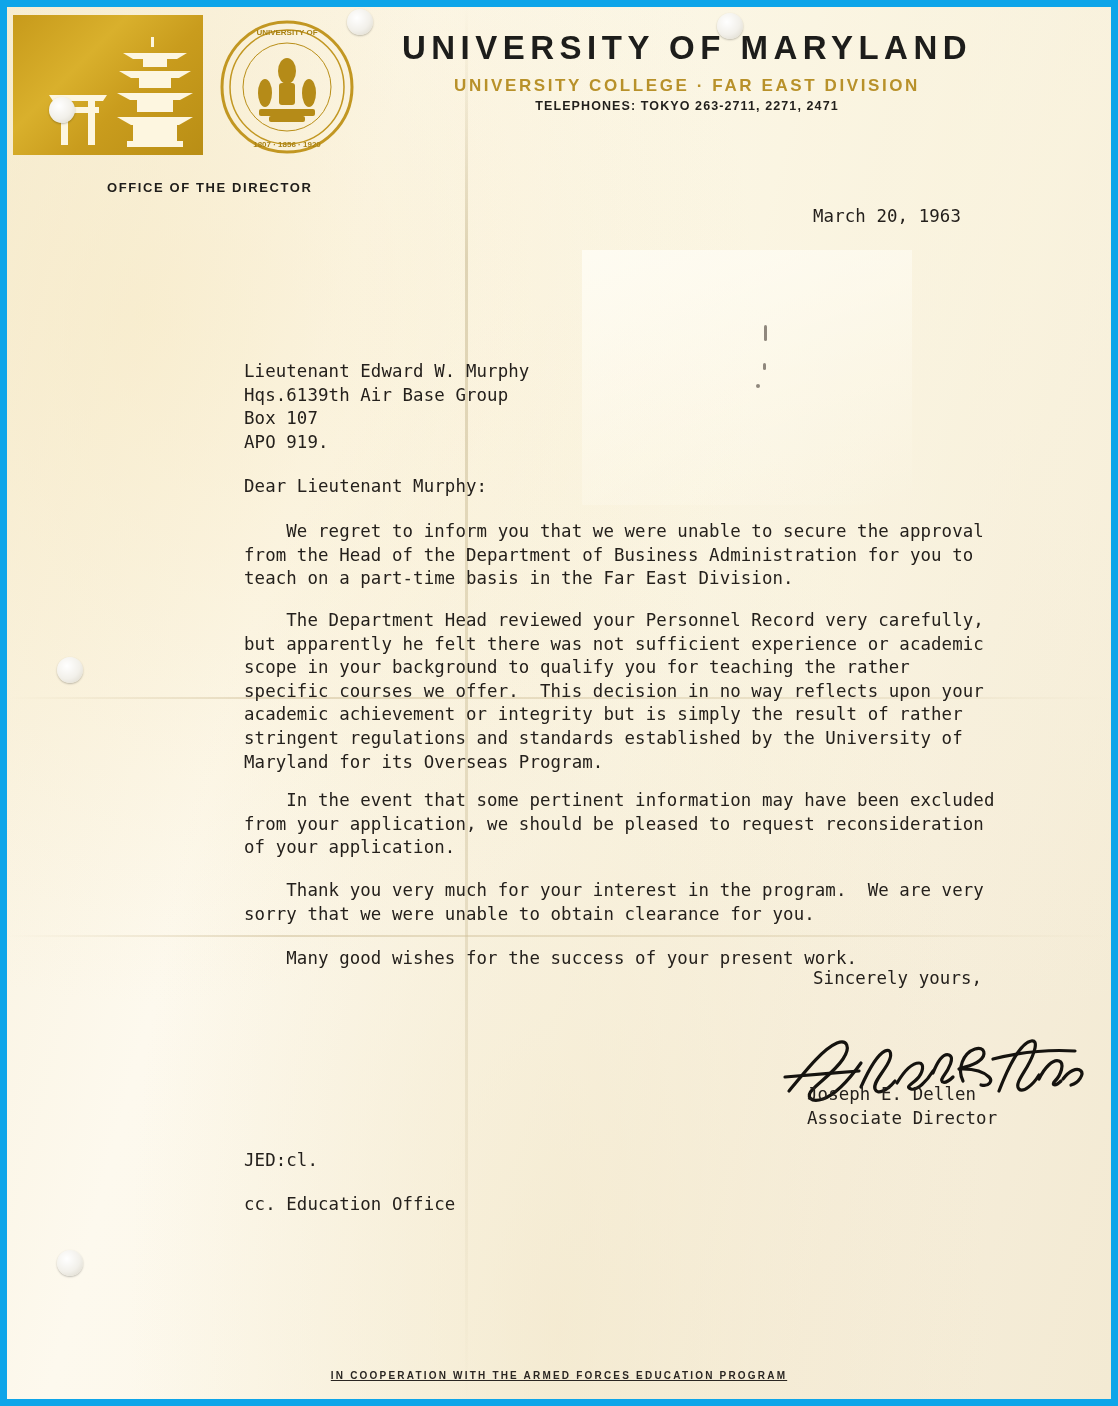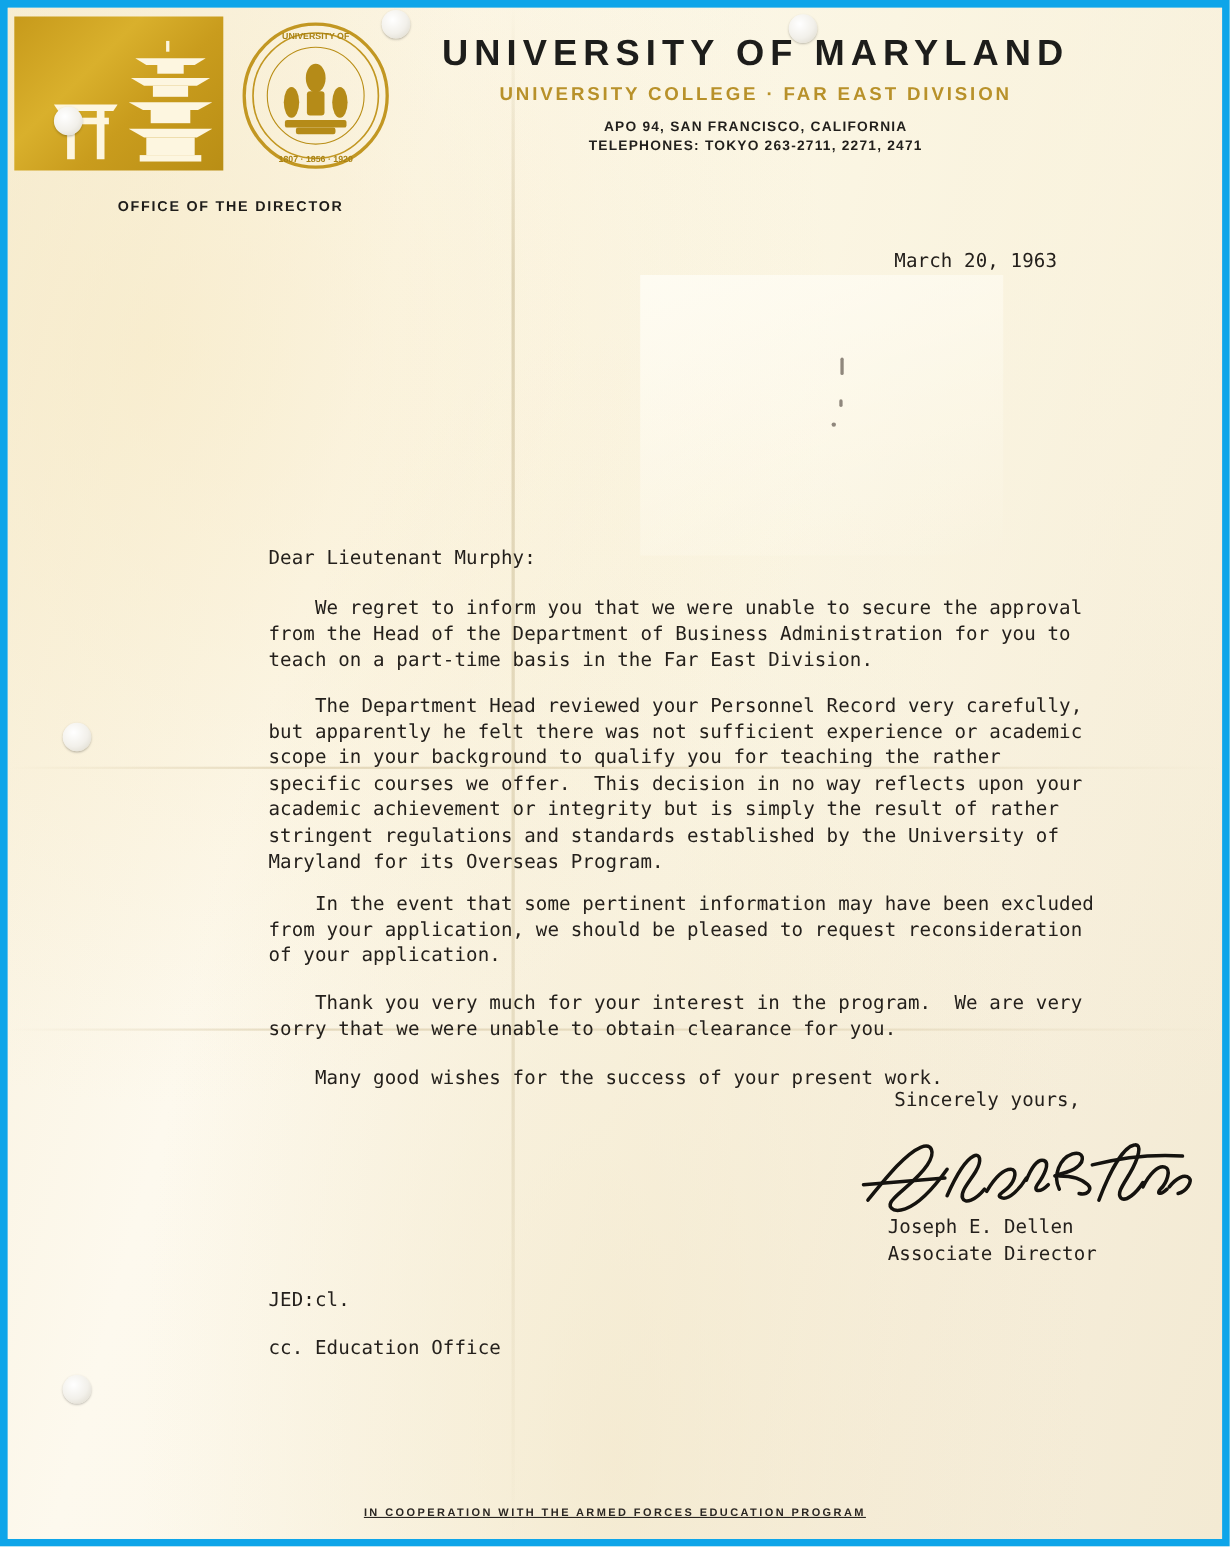--- a/index.html
+++ b/index.html
@@ -130,21 +130,20 @@
     color: #1f1d1a;
   }
   
   .typed {
     font-family: "DejaVu Sans Mono", "Liberation Mono", monospace;
     color: #24201c;
     font-size: 17.4px;
     line-height: 23.6px;
     letter-spacing: 0.1px;
     white-space: pre-wrap;
-    margin-top: 22px;
   }
   .date {
     position: absolute;
     left: 806px;
     top: 198px;
   }
   .recipient {
     position: absolute;
     left: 237px;
     top: 353px;
@@ -270,33 +269,36 @@
       </g>
       <g fill="#a98214" font-family="'Liberation Sans', sans-serif" font-size="8" font-weight="bold">
         <text x="68" y="16" text-anchor="middle">UNIVERSITY OF</text>
         <text x="68" y="128" text-anchor="middle">1807 · 1856 · 1920</text>
       </g>
     </svg>
 
     <div class="hdr-text">
       <div class="univ-title">UNIVERSITY OF MARYLAND</div>
       <div class="univ-sub">UNIVERSITY COLLEGE  ·  FAR EAST DIVISION</div>
-      <div class="addr-line">APO 94, SAN FRANCISCO, CALIFORNIA</div>
       <div class="addr-line second">TELEPHONES: TOKYO 263-2711, 2271, 2471</div>
     </div>
   </div>
 
   <div class="office-dir">OFFICE OF THE DIRECTOR</div>
 
   <div class="stain stain-tr"></div>
   <div class="speck" style="left:757px; top:318px; width:3px; height:16px; border-radius:2px;"></div>
   <div class="speck" style="left:756px; top:356px; width:3px; height:7px; border-radius:2px;"></div>
   <div class="speck" style="left:749px; top:377px; width:4px; height:4px;"></div>
 
   <div class="typed date">March 20, 1963</div>
+  <div class="typed recipient">Lieutenant Edward W. Murphy
+Hqs.6139th Air Base Group
+Box 107
+APO 919.</div>
   <div class="typed salutation">Dear Lieutenant Murphy:</div>
 
   <div class="typed para p1">    We regret to inform you that we were unable to secure the approval
 from the Head of the Department of Business Administration for you to
 teach on a part-time basis in the Far East Division.</div>
   <div class="typed para p2">    The Department Head reviewed your Personnel Record very carefully,
 but apparently he felt there was not sufficient experience or academic
 scope in your background to qualify you for teaching the rather
 specific courses we offer.  This decision in no way reflects upon your
 academic achievement or integrity but is simply the result of rather

